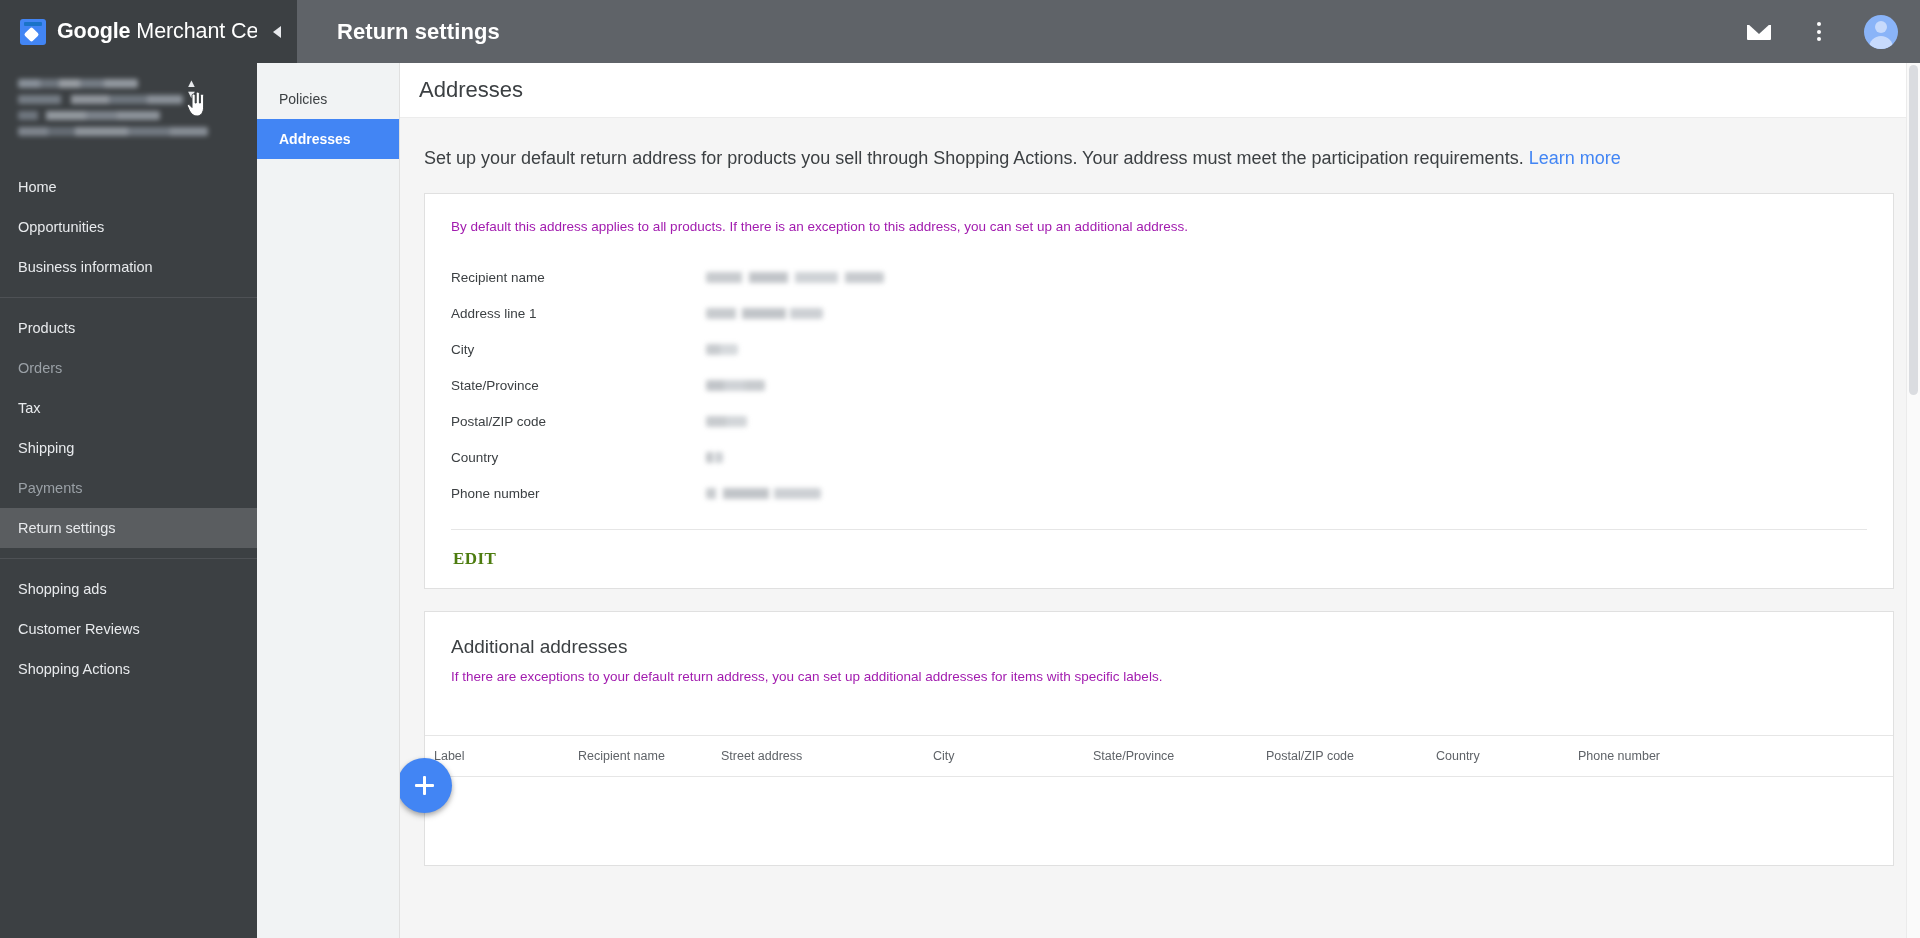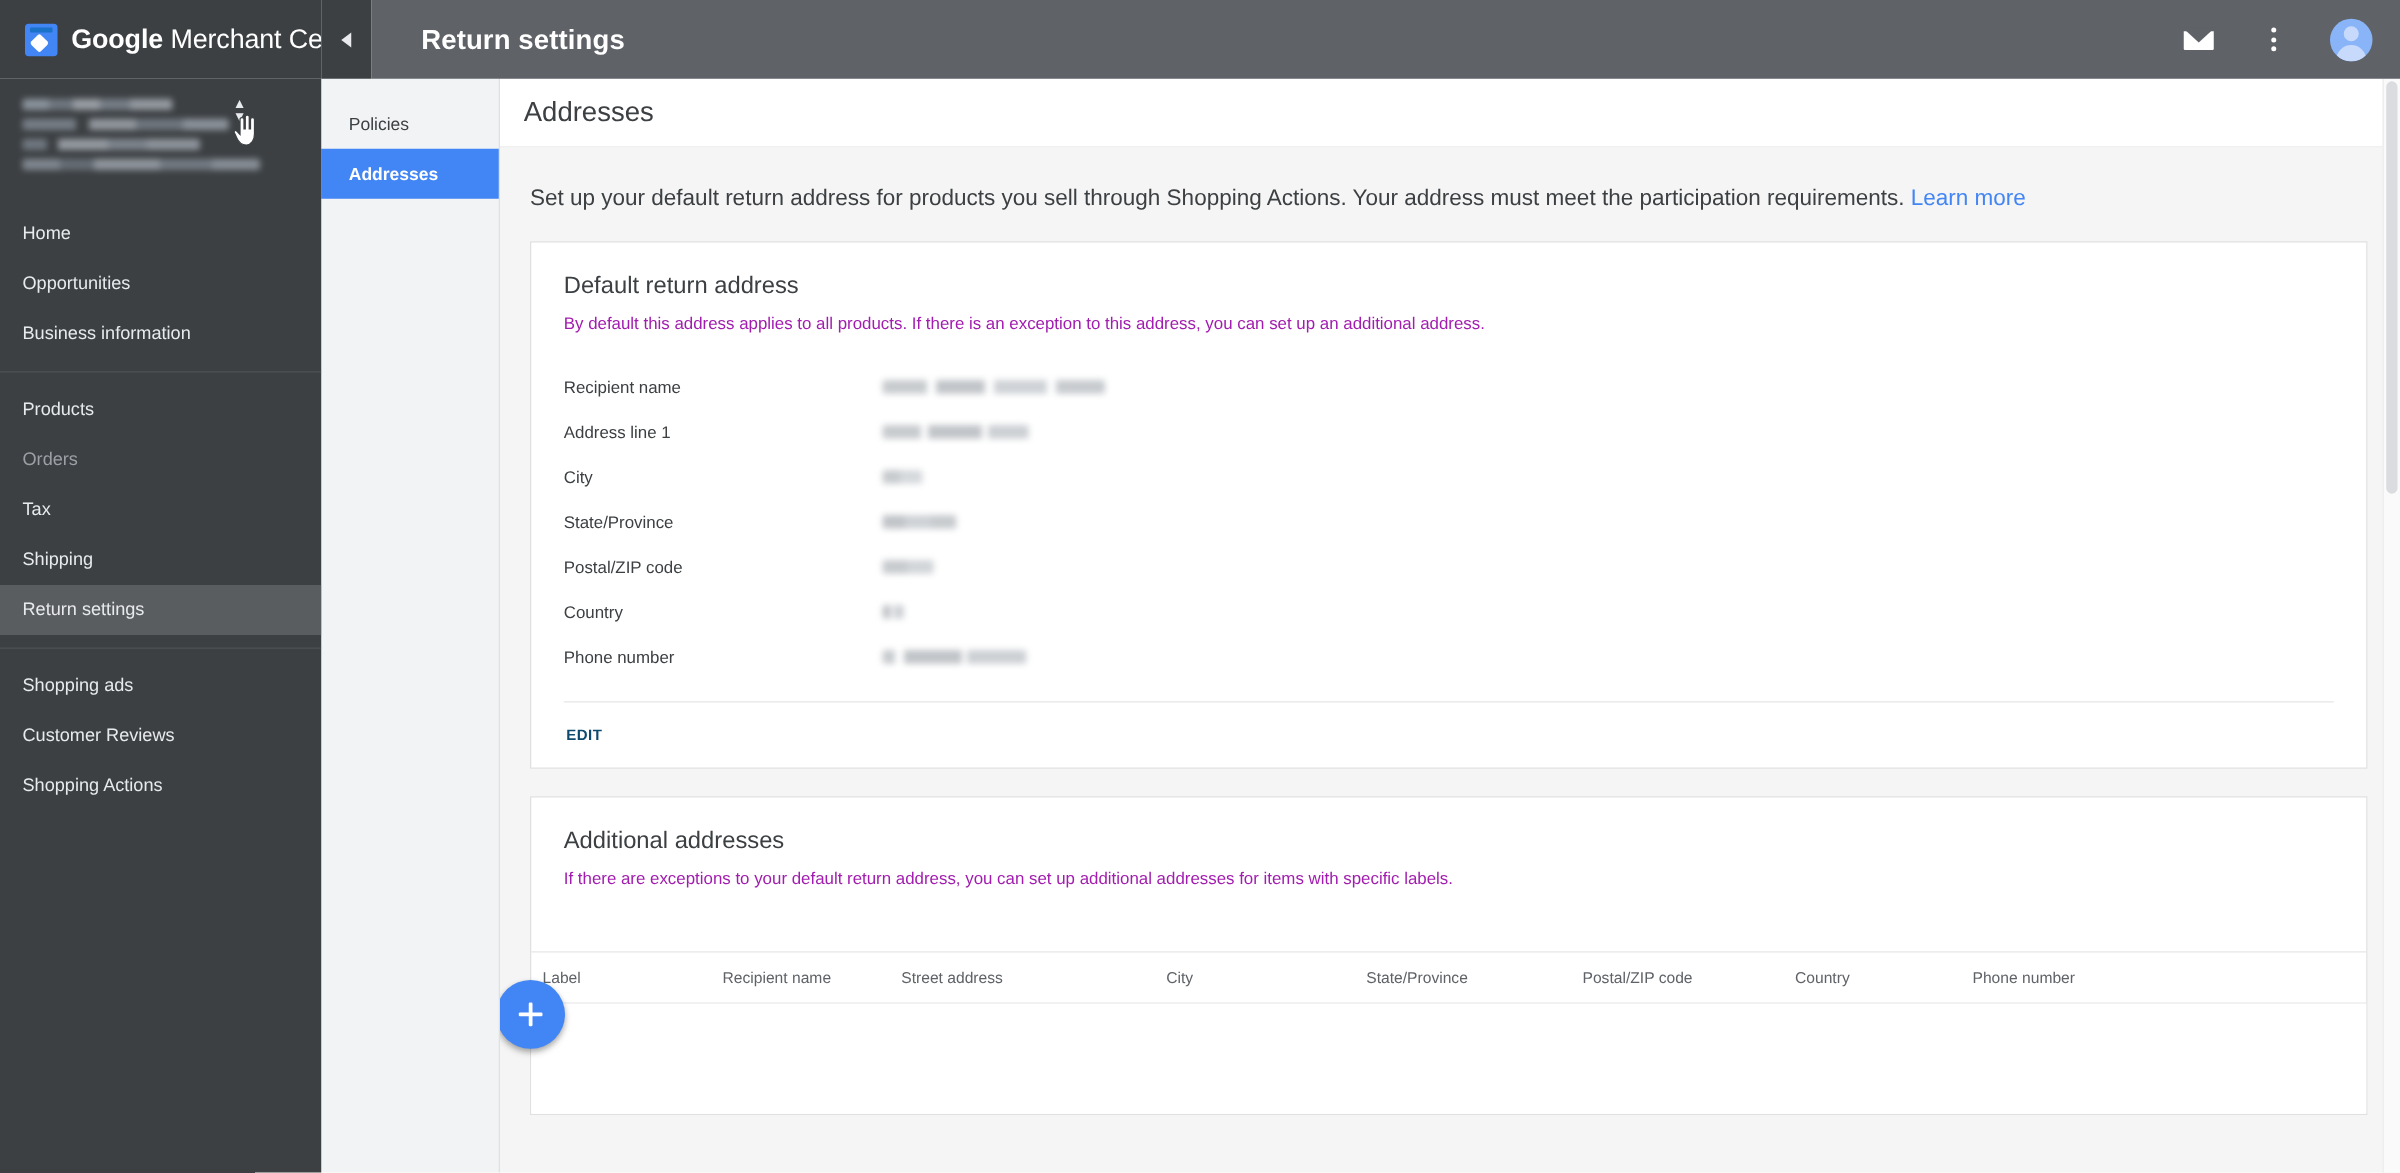--- a/index.html
+++ b/index.html
@@ -251,24 +251,24 @@
   .v-city { width: 32px; background: linear-gradient(90deg,#9aa0a6 0 45%,#b4bac0 45% 100%); }
   .v-state { width: 59px; background: linear-gradient(90deg,#8e949b 0 30%,#a7adb4 30% 66%,#9aa0a6 66% 100%); }
   .v-zip { width: 41px; background: linear-gradient(90deg,#9aa0a6 0 48%,#adb3b9 48% 100%); }
   .v-country { width: 17px; background: linear-gradient(90deg,#8e949b 0 40%,#fff 40% 52%,#a3a9b0 52% 100%); }
   .v-phone { width: 115px; background: linear-gradient(90deg,#9aa0a6 0 9%,#fff 9% 15%,#8e949b 15% 55%,#fff 55% 59%,#a3a9b0 59% 100%); }
 
   .card-divider { height: 1px; background: #e6e6e6; margin: 18px 0 0 0; }
   .card-actions { padding: 15px 26px; }
   .text-btn {
     background: none; border: none;
-    color: #0c4a6e;
-    font-size: 12px; font-weight: bold;
+    color: #4d7c0f;
+    font-size: 17px; font-weight: bold;
     letter-spacing: .4px;
-    font-family: Liberation Sans, sans-serif;
+    font-family: Liberation Serif, serif;
     cursor: pointer; padding: 4px 2px;
   }
 
   .fab {
     position: absolute;
     left: -28px; bottom: 52px;
     width: 55px; height: 55px;
     border-radius: 50%;
     background: #4285f4;
     box-shadow: 0 3px 6px rgba(0,0,0,.22), 0 2px 4px rgba(0,0,0,.16);
@@ -374,20 +374,23 @@
       </div>
     <div class="nav-item dim">
         <span>Orders</span>
       </div>
     <div class="nav-item">
         <span>Tax</span>
       </div>
     <div class="nav-item">
         <span>Shipping</span>
       </div>
+    <div class="nav-item dim">
+        <span>Payments</span>
+      </div>
     <div class="nav-item active">
         <span>Return settings</span>
       </div>
   </div>
 
   <div class="nav-divider"></div>
 
   <div class="nav-section">
     <div class="nav-item">
         <span>Shopping ads</span>
@@ -418,21 +421,20 @@
 
   <div class="content-body">
 
     <div class="intro-text">
       <span>Set up your default return address for products you sell through Shopping Actions. Your address must meet the participation requirements.</span>
       <a href="#">Learn more</a>
     </div>
 
     <div class="card">
       <div class="card-inner">
-        <h2 class="card-title">Default return address</h2>
         <p class="card-sub">By default this address applies to all products. If there is an exception to this address, you can set up an additional address.</p>
 
         <div class="field-row">
           <div class="field-label">Recipient name</div>
           <div class="blur-val v-recipient"></div>
         </div>
         <div class="field-row">
           <div class="field-label">Address line 1</div>
           <div class="blur-val v-addr"></div>
         </div>

